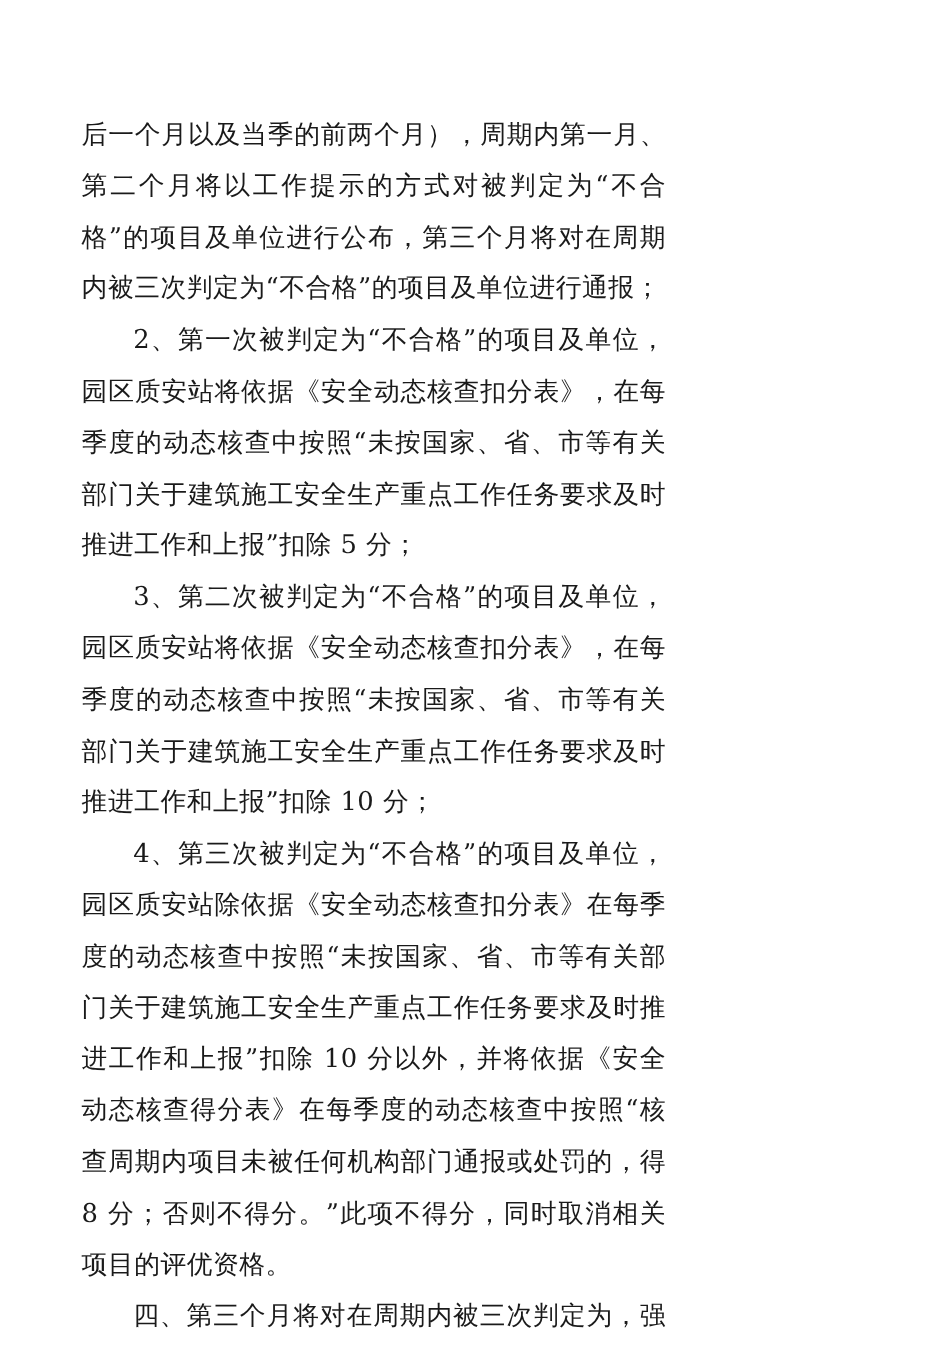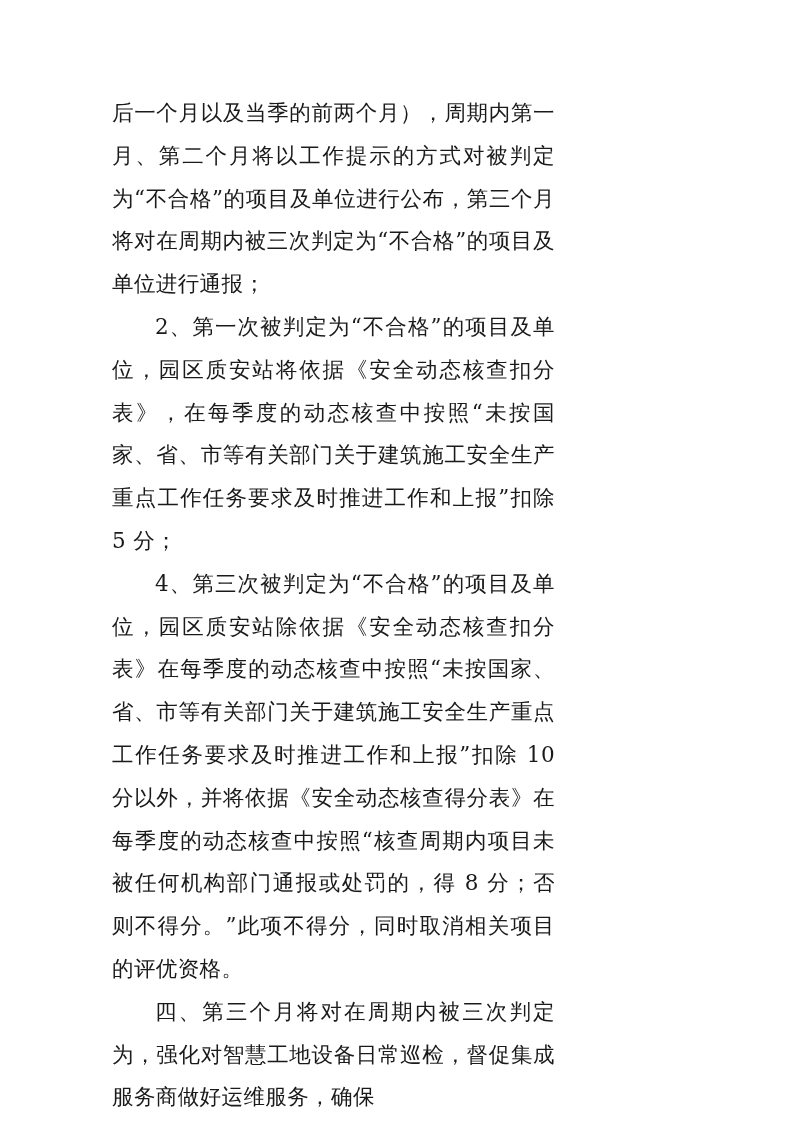--- a/index.html
+++ b/index.html
@@ -13,21 +13,21 @@
     font-family: "DejaVu Serif", "Liberation Serif", serif;
     color: #1a1a1a;
     overflow: hidden;
   }
   .page {
     position: relative;
     width: 667px;
     height: 1122px;
     background: #ffffff;
     box-sizing: border-box;
-    padding: 92px 112px 0 112px;
+    padding: 92px 112px 0 68px;
   }
   .doc-body {
     font-size: 21.5px;
     line-height: 42.8px;
     letter-spacing: 0.4px;
     text-align: justify;
     text-justify: inter-ideograph;
   }
   .para {
     margin: 0;
@@ -38,16 +38,17 @@
     text-indent: 43px;
   }
 </style>
 </head>
 <body>
 
 <div class="page">
   <div class="doc-body">
     <p class="para">后一个月以及当季的前两个月），周期内第一月、第二个月将以工作提示的方式对被判定为“不合格”的项目及单位进行公布，第三个月将对在周期内被三次判定为“不合格”的项目及单位进行通报；</p>
     <p class="para indent">2、第一次被判定为“不合格”的项目及单位，园区质安站将依据《安全动态核查扣分表》，在每季度的动态核查中按照“未按国家、省、市等有关部门关于建筑施工安全生产重点工作任务要求及时推进工作和上报”扣除 5 分；</p>
+    <p class="para indent">3、第二次被判定为“不合格”的项目及单位，园区质安站将依据《安全动态核查扣分表》，在每季度的动态核查中按照“未按国家、省、市等有关部门关于建筑施工安全生产重点工作任务要求及时推进工作和上报”扣除 10 分；</p>
     <p class="para indent">4、第三次被判定为“不合格”的项目及单位，园区质安站除依据《安全动态核查扣分表》在每季度的动态核查中按照“未按国家、省、市等有关部门关于建筑施工安全生产重点工作任务要求及时推进工作和上报”扣除 10 分以外，并将依据《安全动态核查得分表》在每季度的动态核查中按照“核查周期内项目未被任何机构部门通报或处罚的，得 8 分；否则不得分。”此项不得分，同时取消相关项目的评优资格。</p>
     <p class="para indent">四、第三个月将对在周期内被三次判定为，强化对智慧工地设备日常巡检，督促集成服务商做好运维服务，确保</p>
   </div>
 </div>
 
 </body></html>

